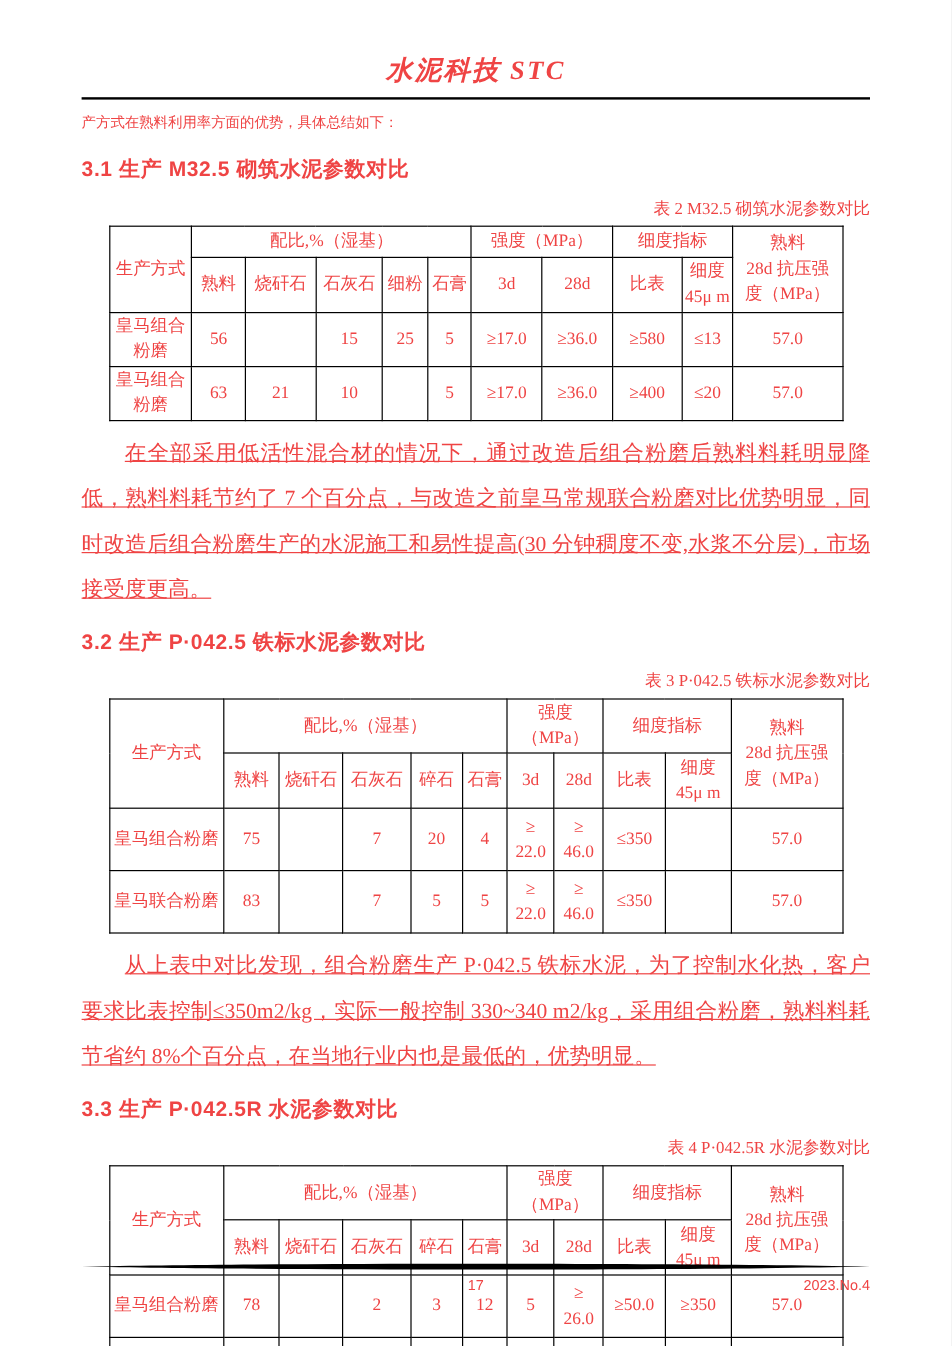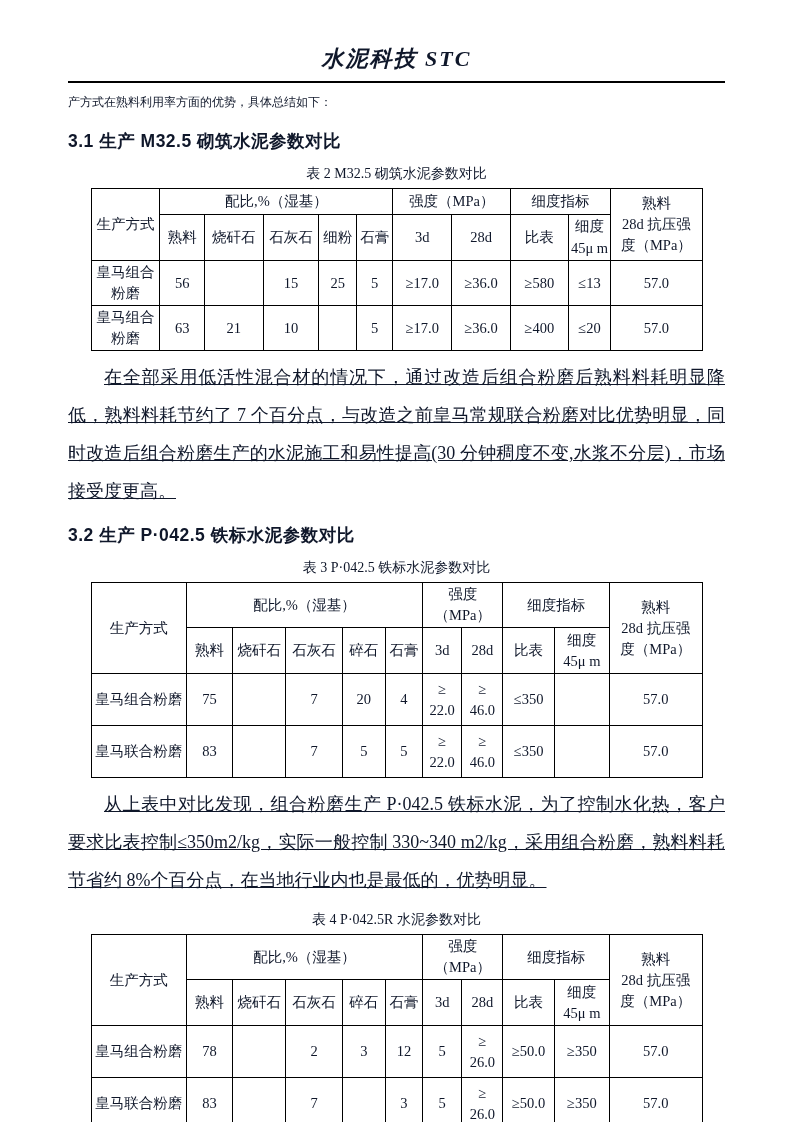--- a/index.html
+++ b/index.html
@@ -1,31 +1,31 @@
 <!DOCTYPE html>
 <html><head>
 <meta charset="utf-8">
 <style>
   html,body{margin:0;padding:0;background:#e9e9e9;}
   .page{
-    width:793px;height:1122px;margin:0 auto;background:#ffffff;color:#0f172a;
+    width:793px;height:1122px;margin:0 auto;background:#ffffff;color:#ef4444;
     position:relative;box-sizing:border-box;padding:44px 68px 0 68px;
     font-family:"Liberation Serif","DejaVu Serif",serif;
   }
   .journal-title{
     text-align:center;font-size:22px;font-style:italic;font-weight:bold;
     letter-spacing:2px;line-height:30px;
   }
   .head-rule{border:none;border-top:2px solid #000;margin:7px 0 0 0;}
   .intro{font-size:12px;line-height:27px;margin:6px 0 0 0;text-align:justify;}
   h2.sec{
     font-size:17.5px;font-weight:bold;margin:13px 0 4px 0;
     font-family:"Liberation Sans","DejaVu Sans",sans-serif;letter-spacing:0.5px;
   }
-  .tcaption{text-align:center;font-size:14px;margin:12px 0 5px 0;}
+  .tcaption{text-align:right;font-size:14px;margin:12px 0 5px 0;}
   table.tbl{
     width:612px;margin:0 auto;border-collapse:collapse;table-layout:fixed;
     font-size:14.5px;
   }
   table.tbl th,table.tbl td{
     border:1px solid #000;text-align:center;vertical-align:middle;
     font-weight:normal;white-space:pre-line;padding:1px 1px;line-height:1.45;
   }
   table.tbl thead tr:first-child{height:26px;}
   table.tbl thead tr:last-child{height:46px;}
@@ -212,20 +212,21 @@
           <td>≥
 46.0</td>
           <td>≤350</td>
           <td></td>
           <td>57.0</td>
         </tr>
       </tbody>
     </table>
   <p class="body">从上表中对比发现，组合粉磨生产 P·042.5 铁标水泥，为了控制水化热，客户要求比表控制≤350m2/kg，实际一般控制 330~340 m2/kg，采用组合粉磨，熟料料耗节省约 8%个百分点，在当地行业内也是最低的，优势明显。</p>
 
+  <h2 class="sec">3.3 生产 P·042.5R 水泥参数对比</h2>
   <div class="tcaption">表 4  P·042.5R 水泥参数对比</div>
   <table id="t4" class="tbl">
       <colgroup>
         <col>
         <col>
         <col>
         <col>
         <col>
         <col>
         <col>
@@ -282,14 +283,23 @@
           <td>5</td>
           <td>≥
 26.0</td>
           <td>≥50.0</td>
           <td>≥350</td>
           <td>57.0</td>
         </tr>
       </tbody>
     </table>
 
+  <div class="footer">
+    <svg class="footer-line" viewBox="0 0 657 9" preserveAspectRatio="none" xmlns="http://www.w3.org/2000/svg">
+      <path d="M0,4.5 C160,1.2 497,1.2 657,4.5 C497,7.8 160,7.8 0,4.5 Z" fill="#000"></path>
+    </svg>
+    <div class="footer-row">
+      <span class="page-num">17</span>
+      <span class="issue">2023.No.4</span>
+    </div>
+  </div>
 
 </div>
 
 </body></html>

